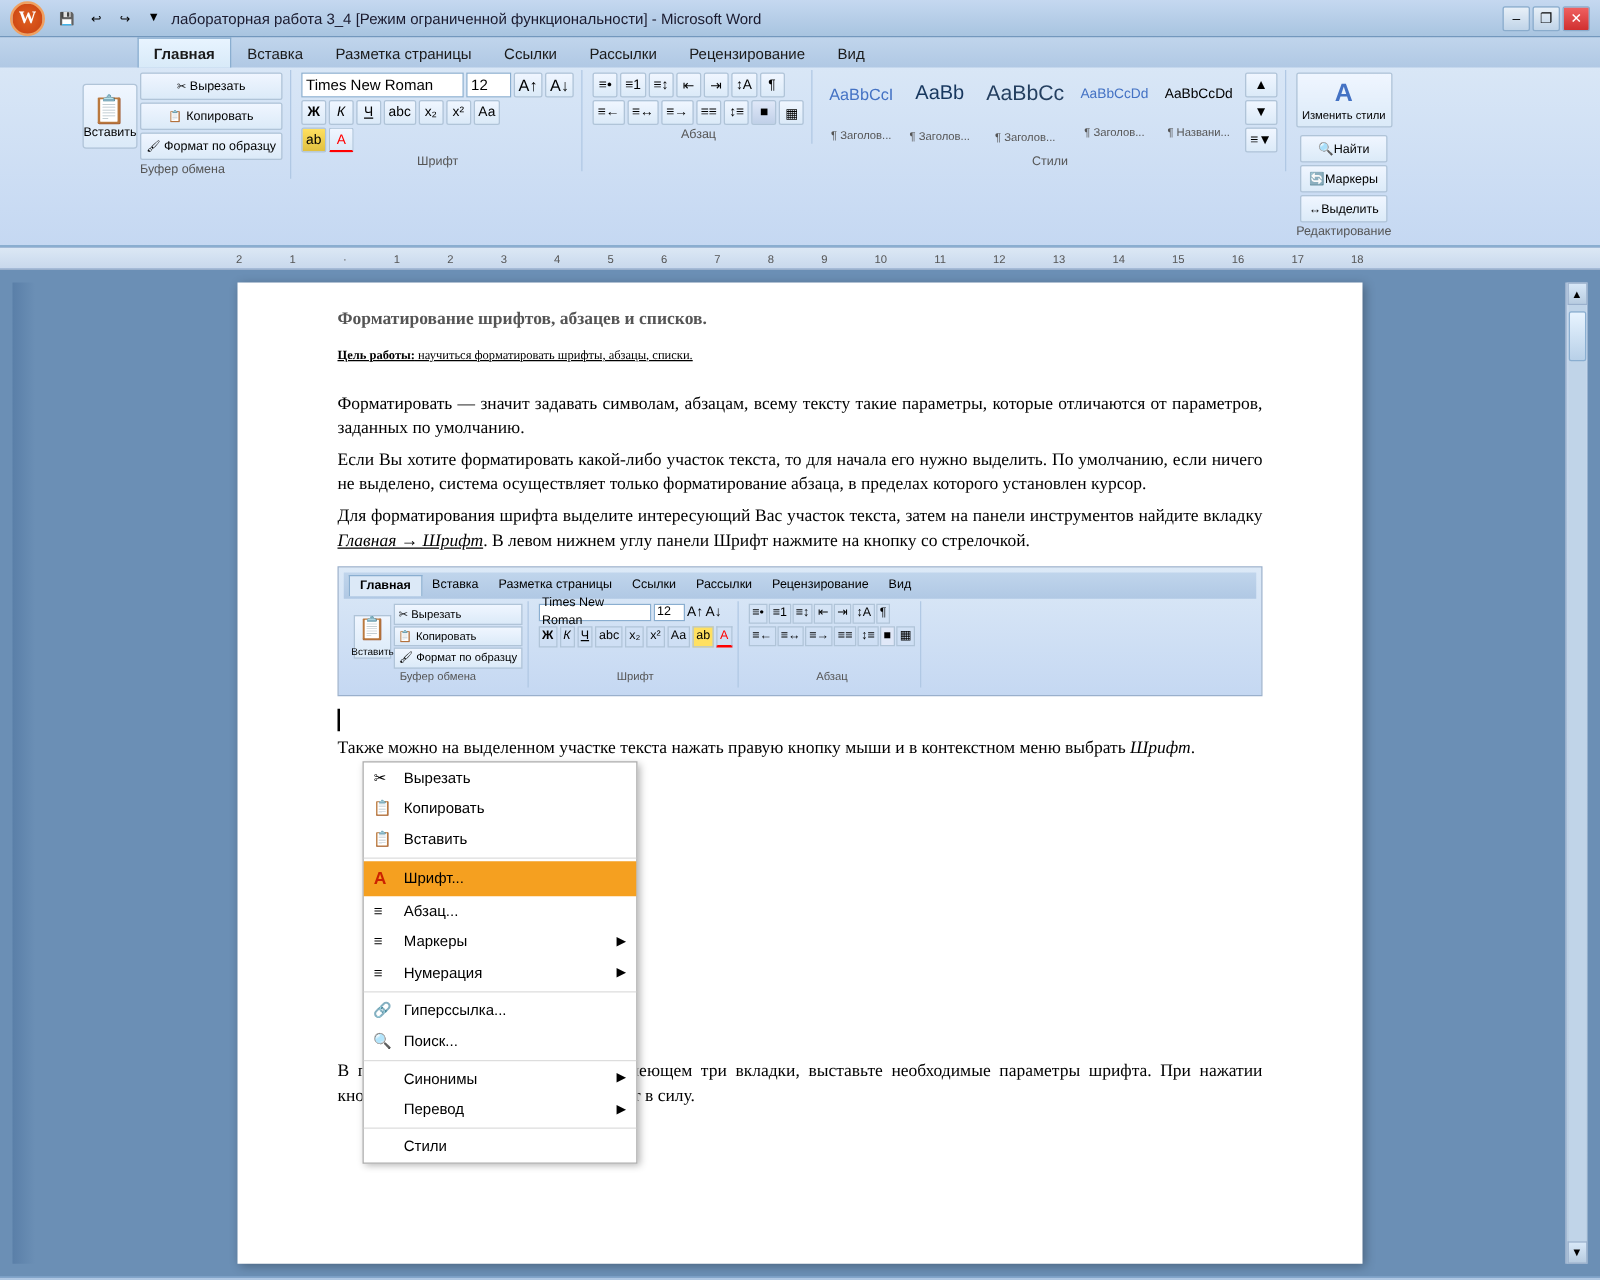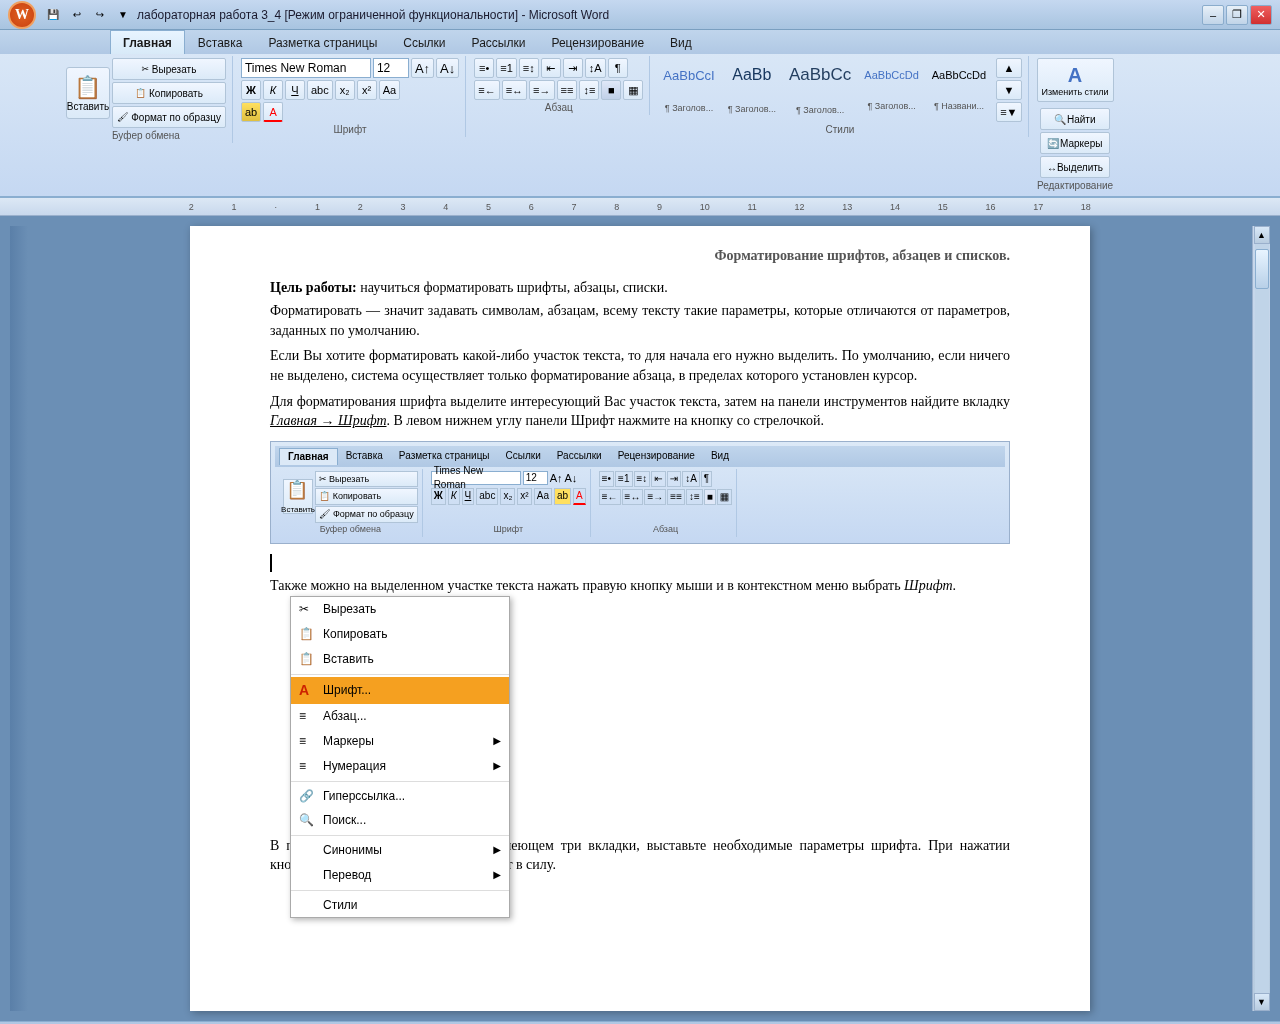--- a/index.html
+++ b/index.html
@@ -234,21 +234,21 @@
     }
     .scroll-thumb {
       width: 14px; height: 40px;
       background: linear-gradient(to bottom, #e8f4ff, #b8d0e8);
       border: 1px solid #8aaed0;
       border-radius: 2px;
       position: absolute; top: 5px;
     }
 
     
-    .doc-title { font-size: 14px; font-weight: bold; margin-bottom: 8px; text-align: right; }
+    .doc-title { font-size: 14px; font-weight: bold; margin-bottom: 8px; }
     .doc-para { margin-bottom: 8px; text-align: justify; }
     .bold-text { font-weight: bold; }
     .italic-text { font-style: italic; }
     .underline-italic { font-style: italic; text-decoration: underline; }
 
     
     .mini-ribbon {
       border: 1px solid #9ab0cc;
       margin: 10px 0;
       background: linear-gradient(to bottom, #dce9f7, #c5d8f2);
@@ -523,21 +523,21 @@
 
 <div class="doc-area">
   <div class="left-ruler"></div>
   <div class="page-wrapper">
     <div class="page">
 
       <div class="doc-title" style="font-family:'Times New Roman',serif; font-size:14px; font-weight:bold; margin-bottom:12px; color:#555;">
         Форматирование шрифтов, абзацев и списков.
       </div>
 
-      <div class="doc-para" style="font-family:'Times New Roman',serif; font-size:14px; margin-bottom:4px;">
+      <div class="doc-para" style="font-family:'Times New Roman',serif; font-size:10px; margin-bottom:22px;text-decoration:underline;">
         <span class="bold-text">Цель работы:</span><span> научиться форматировать шрифты, абзацы, списки.</span>
       </div>
 
       <div class="doc-para" style="font-family:'Times New Roman',serif; font-size:14px; text-align:justify; margin-bottom:6px;">
         <span>Форматировать — значит задавать символам, абзацам, всему тексту такие параметры, которые отличаются от параметров, заданных по умолчанию.</span>
       </div>
       <div class="doc-para" style="font-family:'Times New Roman',serif; font-size:14px; text-align:justify; margin-bottom:6px;">
         <span>Если Вы хотите форматировать какой-либо участок текста, то для начала его нужно выделить. По умолчанию, если ничего не выделено, система осуществляет только форматирование абзаца, в пределах которого установлен курсор.</span>
       </div>
       <div class="doc-para" style="font-family:'Times New Roman',serif; font-size:14px; text-align:justify; margin-bottom:6px;">

